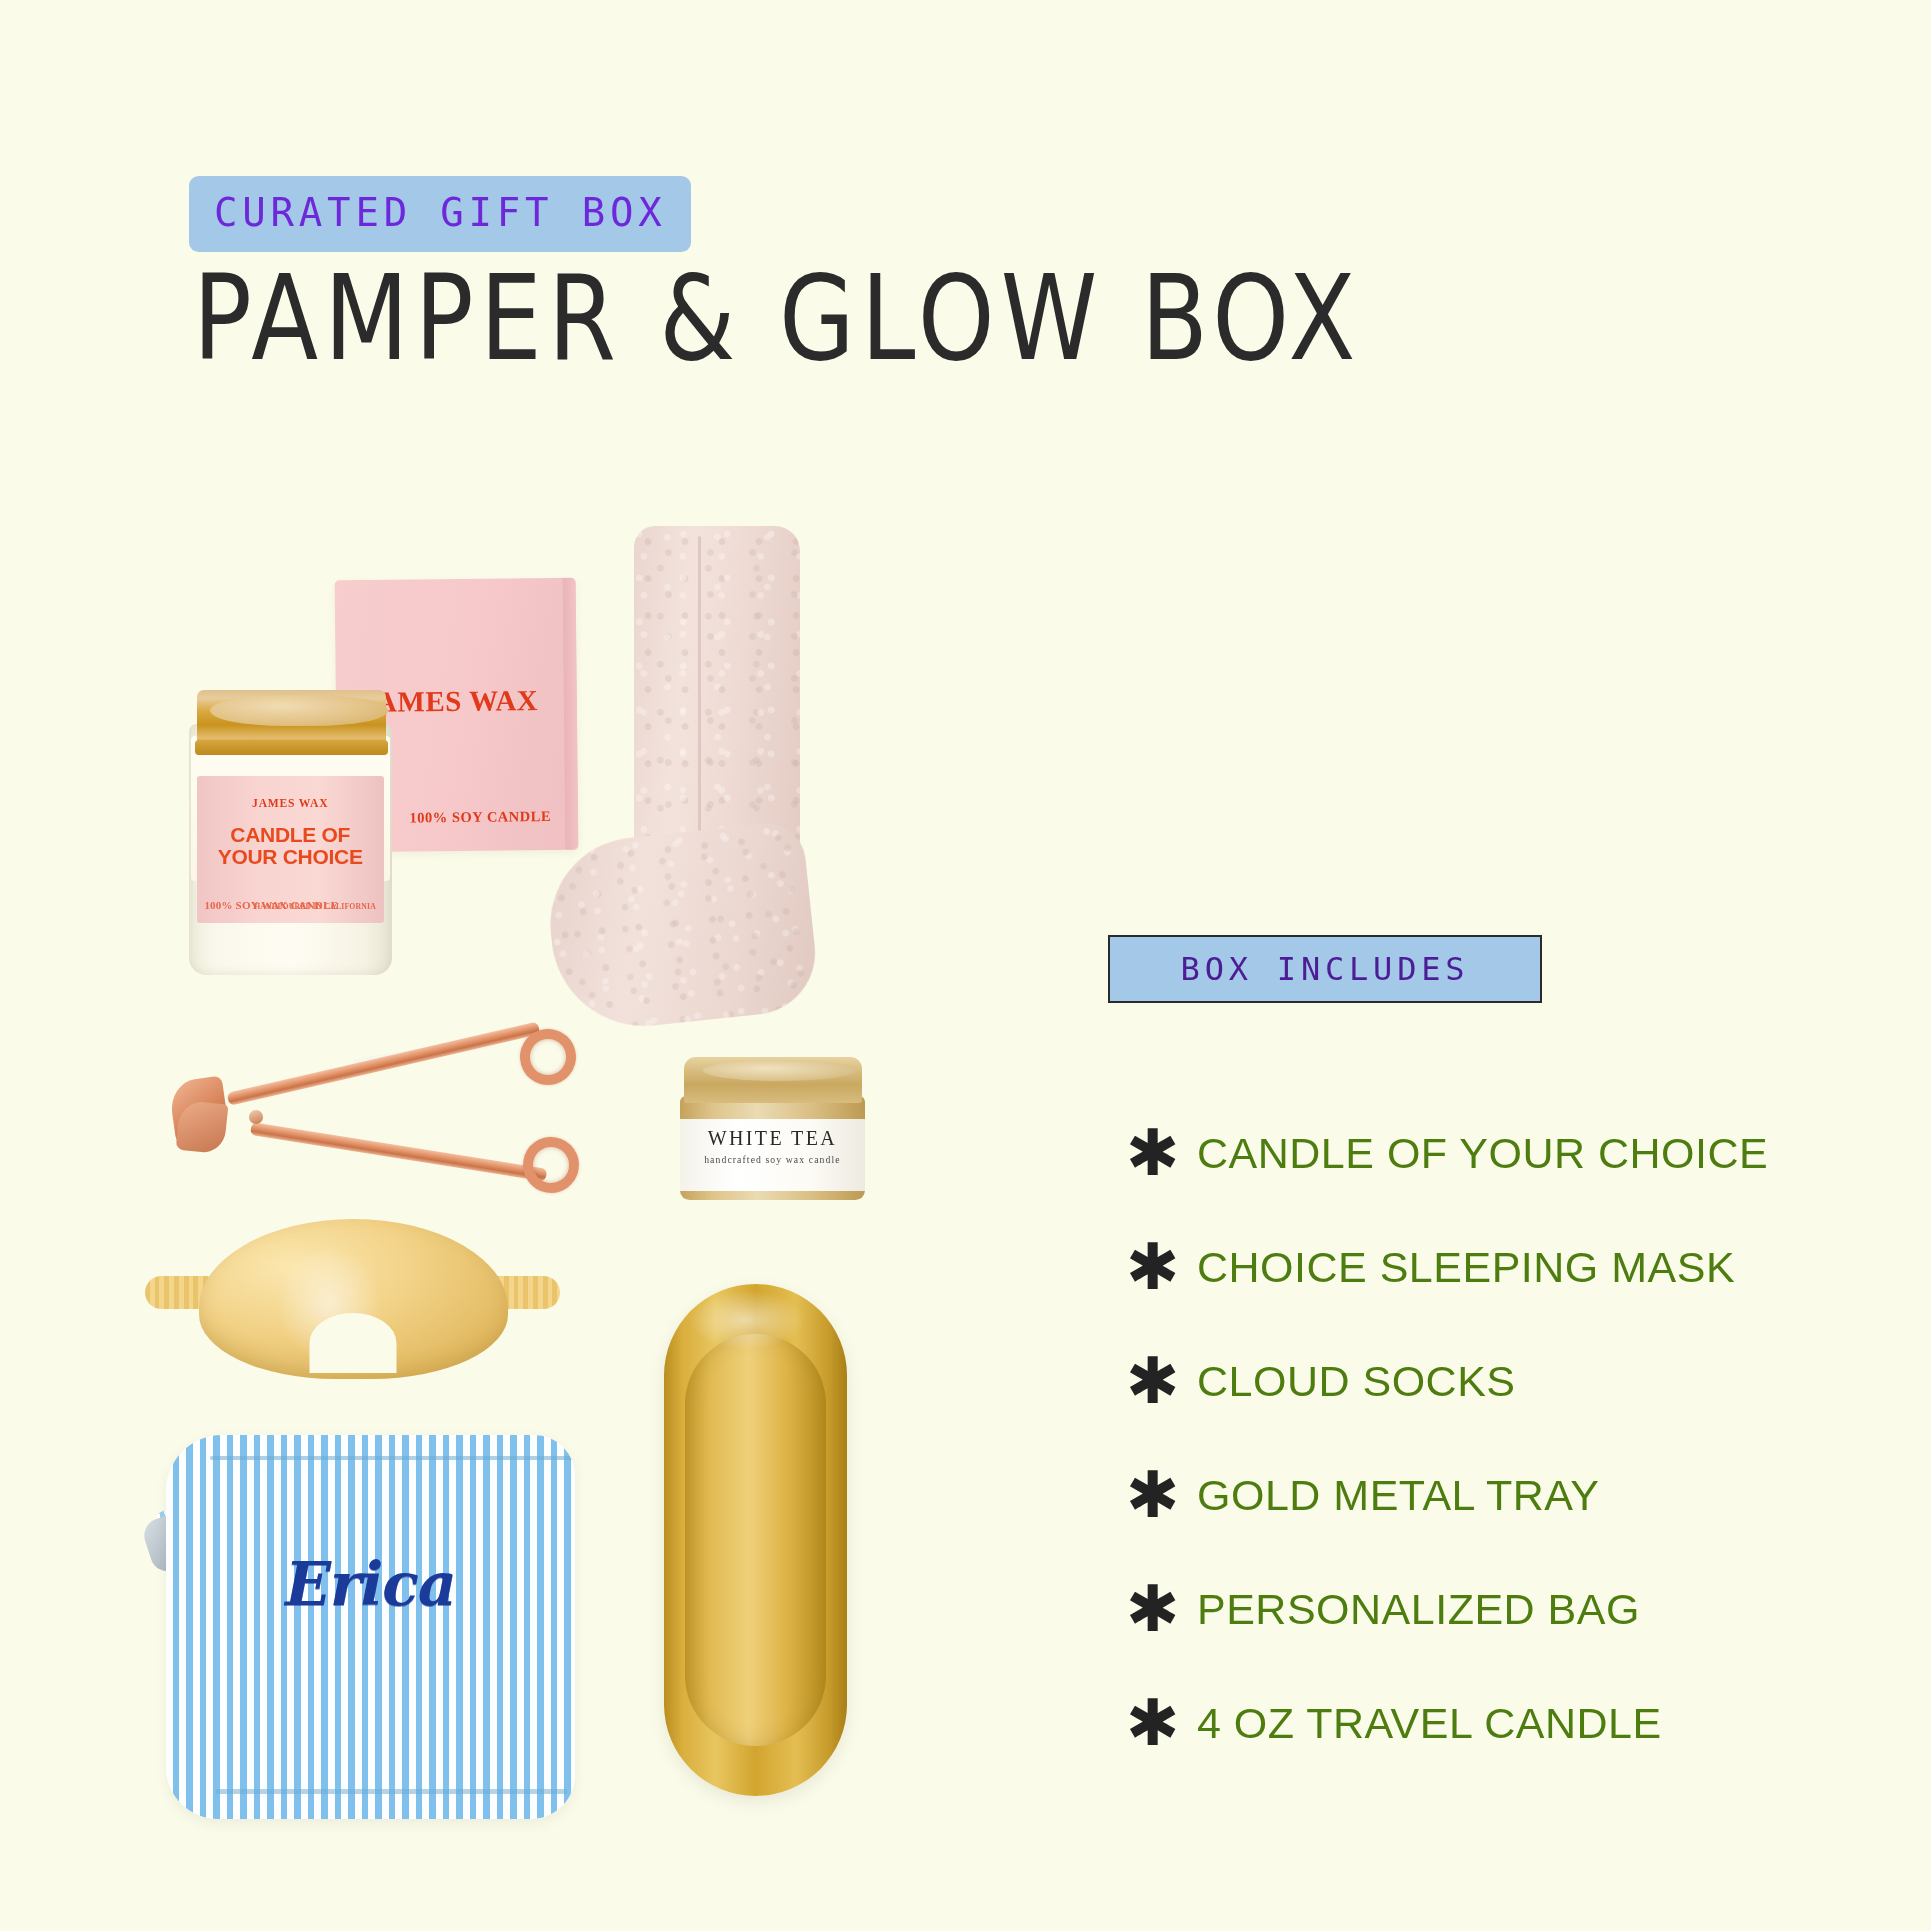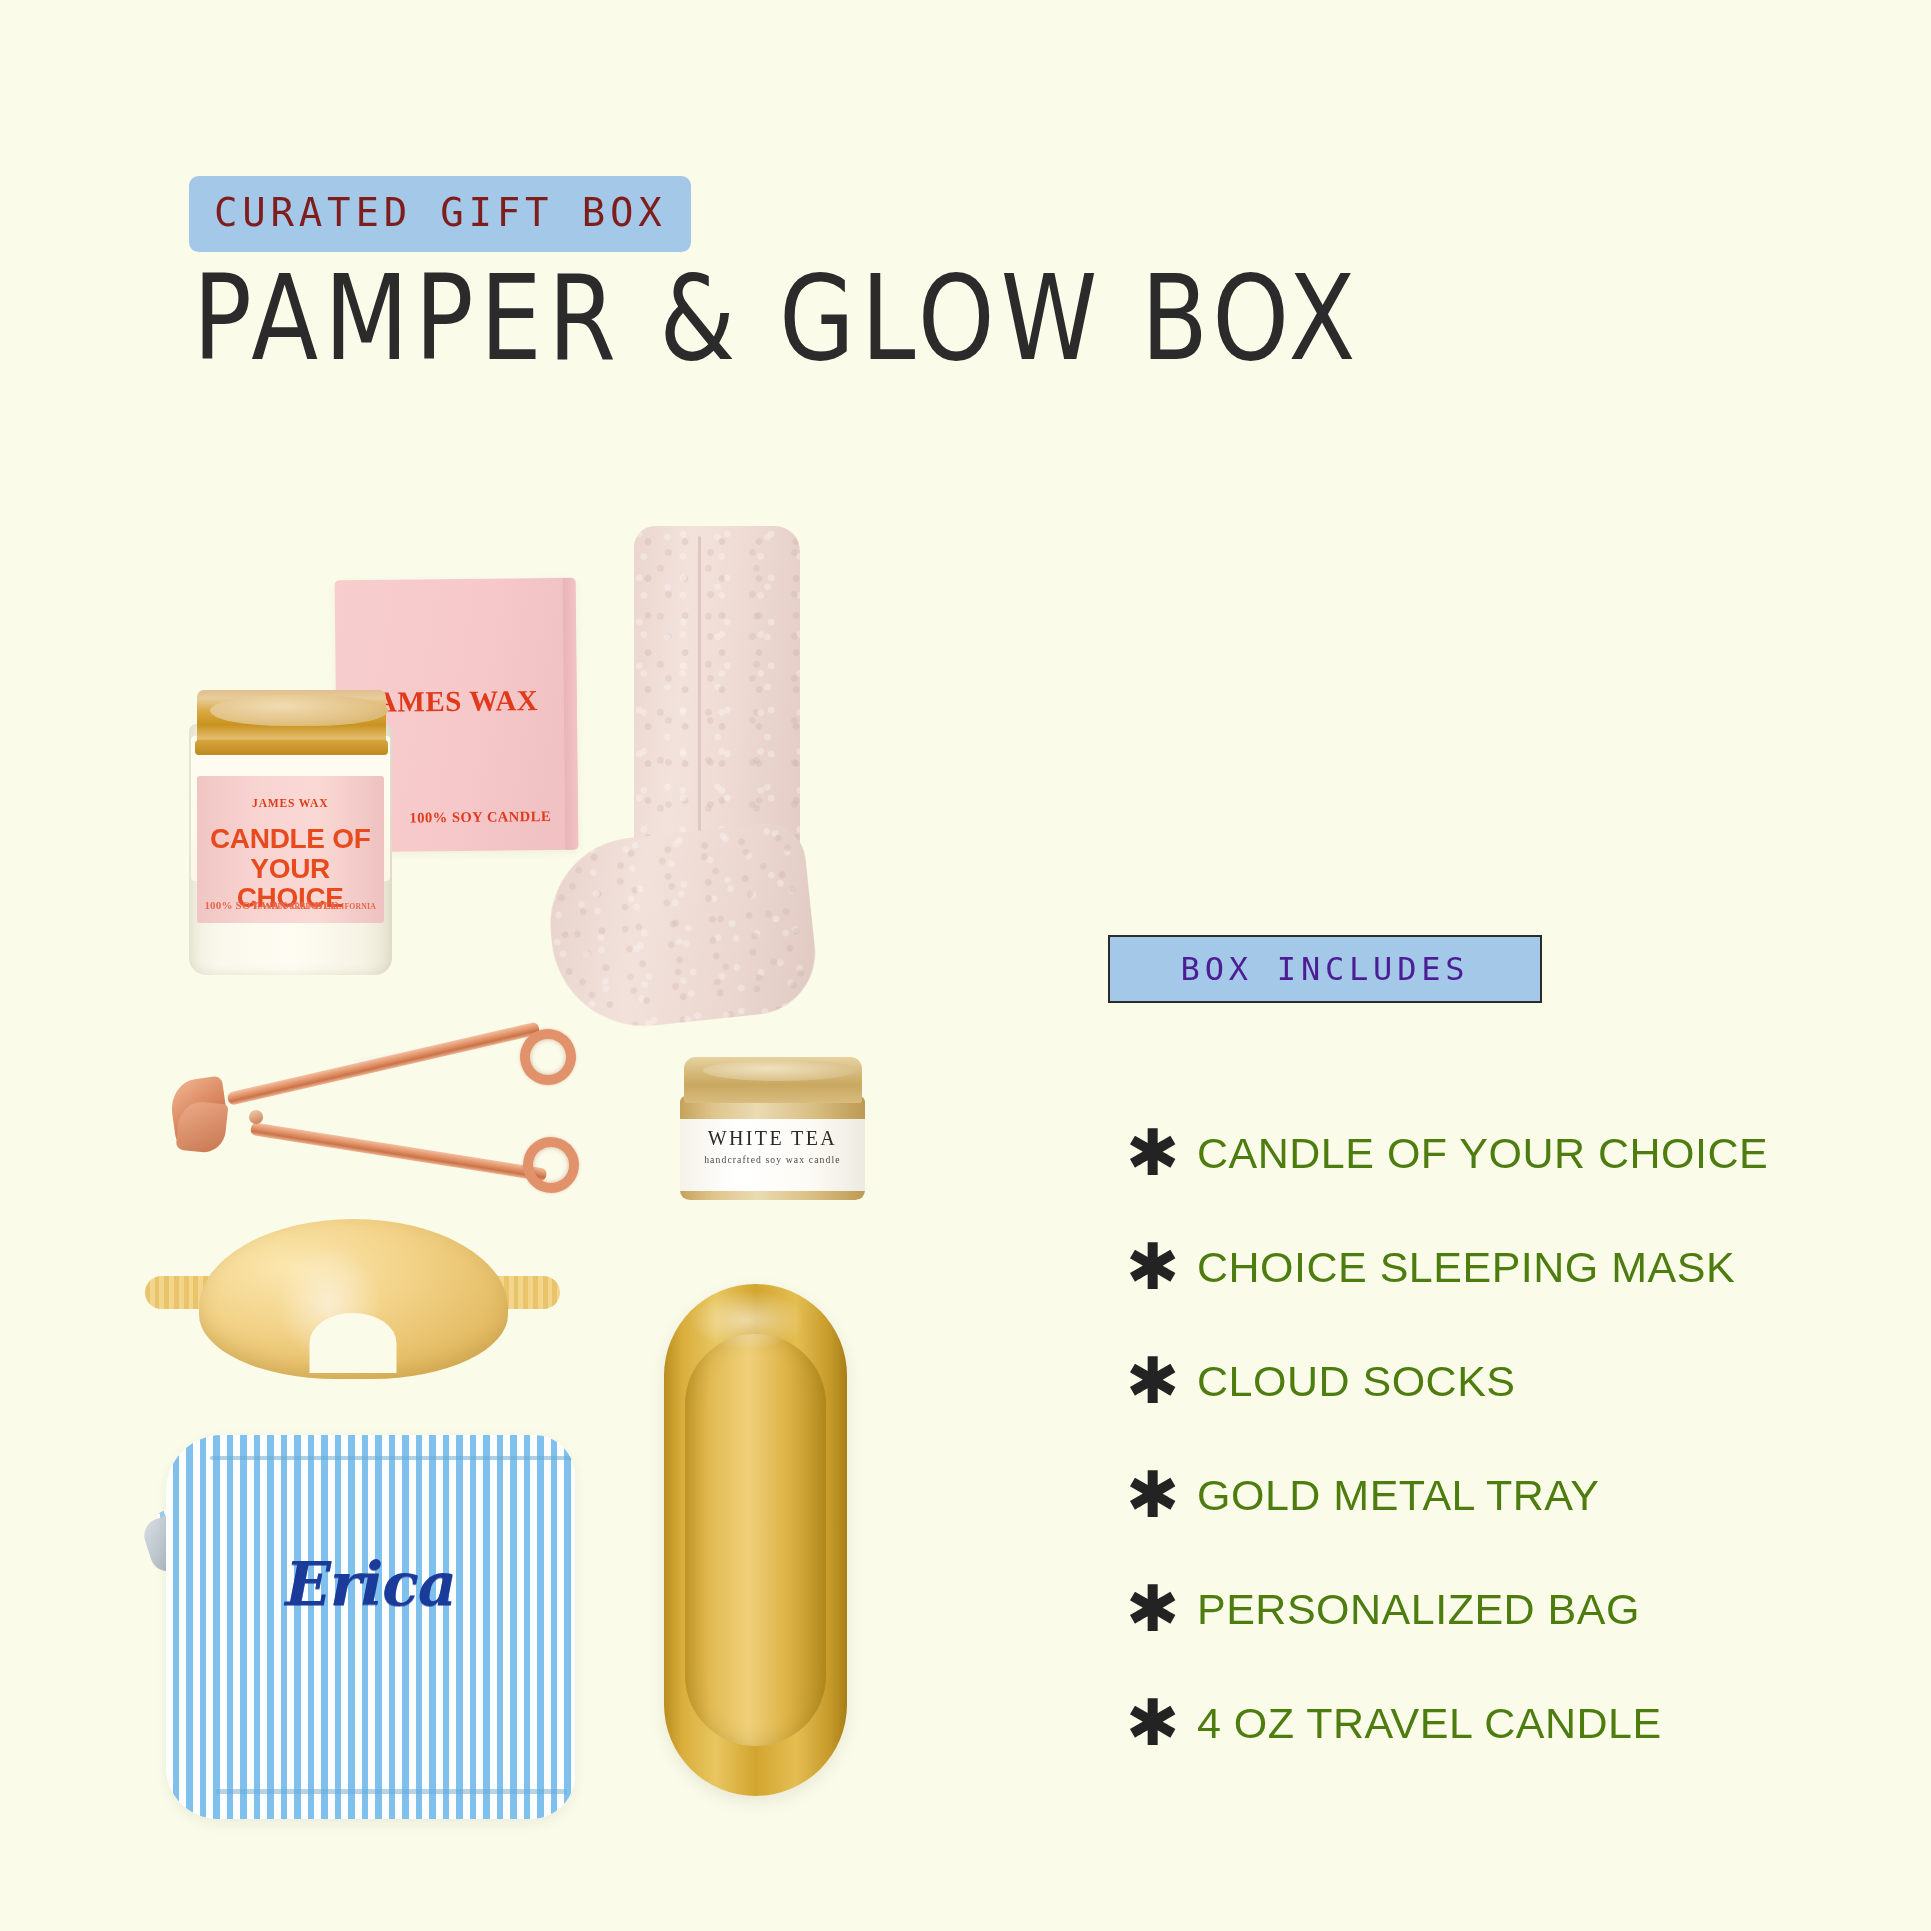--- a/index.html
+++ b/index.html
@@ -12,21 +12,21 @@
   }
   .canvas{ position:absolute; inset:0; width:1931px; height:1931px; }
 
   
   .badge{
     position:absolute; left:189px; top:176px;
     background:#A4C8E8;
     border-radius:9.7px;
     padding:17.4px 25px 19.3px 25px;
     font-family:"DejaVu Sans Mono", monospace;
-    font-size:39px; letter-spacing:4.8px; color:#7f1d1d;
+    font-size:39px; letter-spacing:4.8px; color:#6d28d9;
     line-height:1;
     white-space:nowrap;
   }
   .title{
     position:absolute; left:193px; top:259px;
     font-family:"Liberation Sans Narrow","DejaVu Sans Condensed","Liberation Sans", sans-serif;
     font-size:118px; letter-spacing:6.8px; color:#2B2B2B;
     font-weight:400; line-height:1;
     white-space:nowrap;
     transform:scaleX(0.92); transform-origin:left top;
@@ -104,21 +104,21 @@
   .jar-lid-rim{ position:absolute; left:5.8px; top:64px; width:193px; height:15.4px;
     background:linear-gradient(180deg,#D6A53C,#BE8A1E);
     border-radius:3.9px; }
   .jar-label{ position:absolute; left:7.7px; top:100px; width:187px; height:147px;
     background:linear-gradient(90deg,#F0C6C4,#F9D5D2 35%,#FAD8D4 65%,#EDC2C0);
     border-radius:2.9px;
   }
   .jl-brand{ position:absolute; top:21px; left:0; right:0; text-align:center;
     font-family:"Liberation Serif", serif; font-weight:700; font-size:11.6px; color:#E03A1A; letter-spacing:0.8px; }
   .jl-main{ position:absolute; top:48px; left:0; right:0; text-align:center;
-    font-family:"Liberation Sans", sans-serif; font-weight:700; font-size:28px; color:#E84A1E;
+    font-family:"Liberation Sans", sans-serif; font-weight:700; font-size:21px; color:#E84A1E;
     line-height:1.06; letter-spacing:-0.3px; }
   .jl-f1{ position:absolute; bottom:11.6px; left:7.7px;
     font-family:"Liberation Serif", serif; font-weight:700; font-size:11px; color:#E8654A; letter-spacing:0.2px;}
   .jl-f2{ position:absolute; bottom:11.6px; right:7.7px;
     font-family:"Liberation Serif", serif; font-weight:700; font-size:7.7px; color:#E8654A; letter-spacing:0.2px;}
 
   
   .socks{ left:541px; top:526px; width:309px; height:521px; }
   .sock-leg{ position:absolute; left:93px; top:0; width:166px; height:386px;
     background:linear-gradient(95deg,#EAD6CF 0%,#F3E2DC 30%,#EEDAD3 60%,#E2CBC3 100%);

